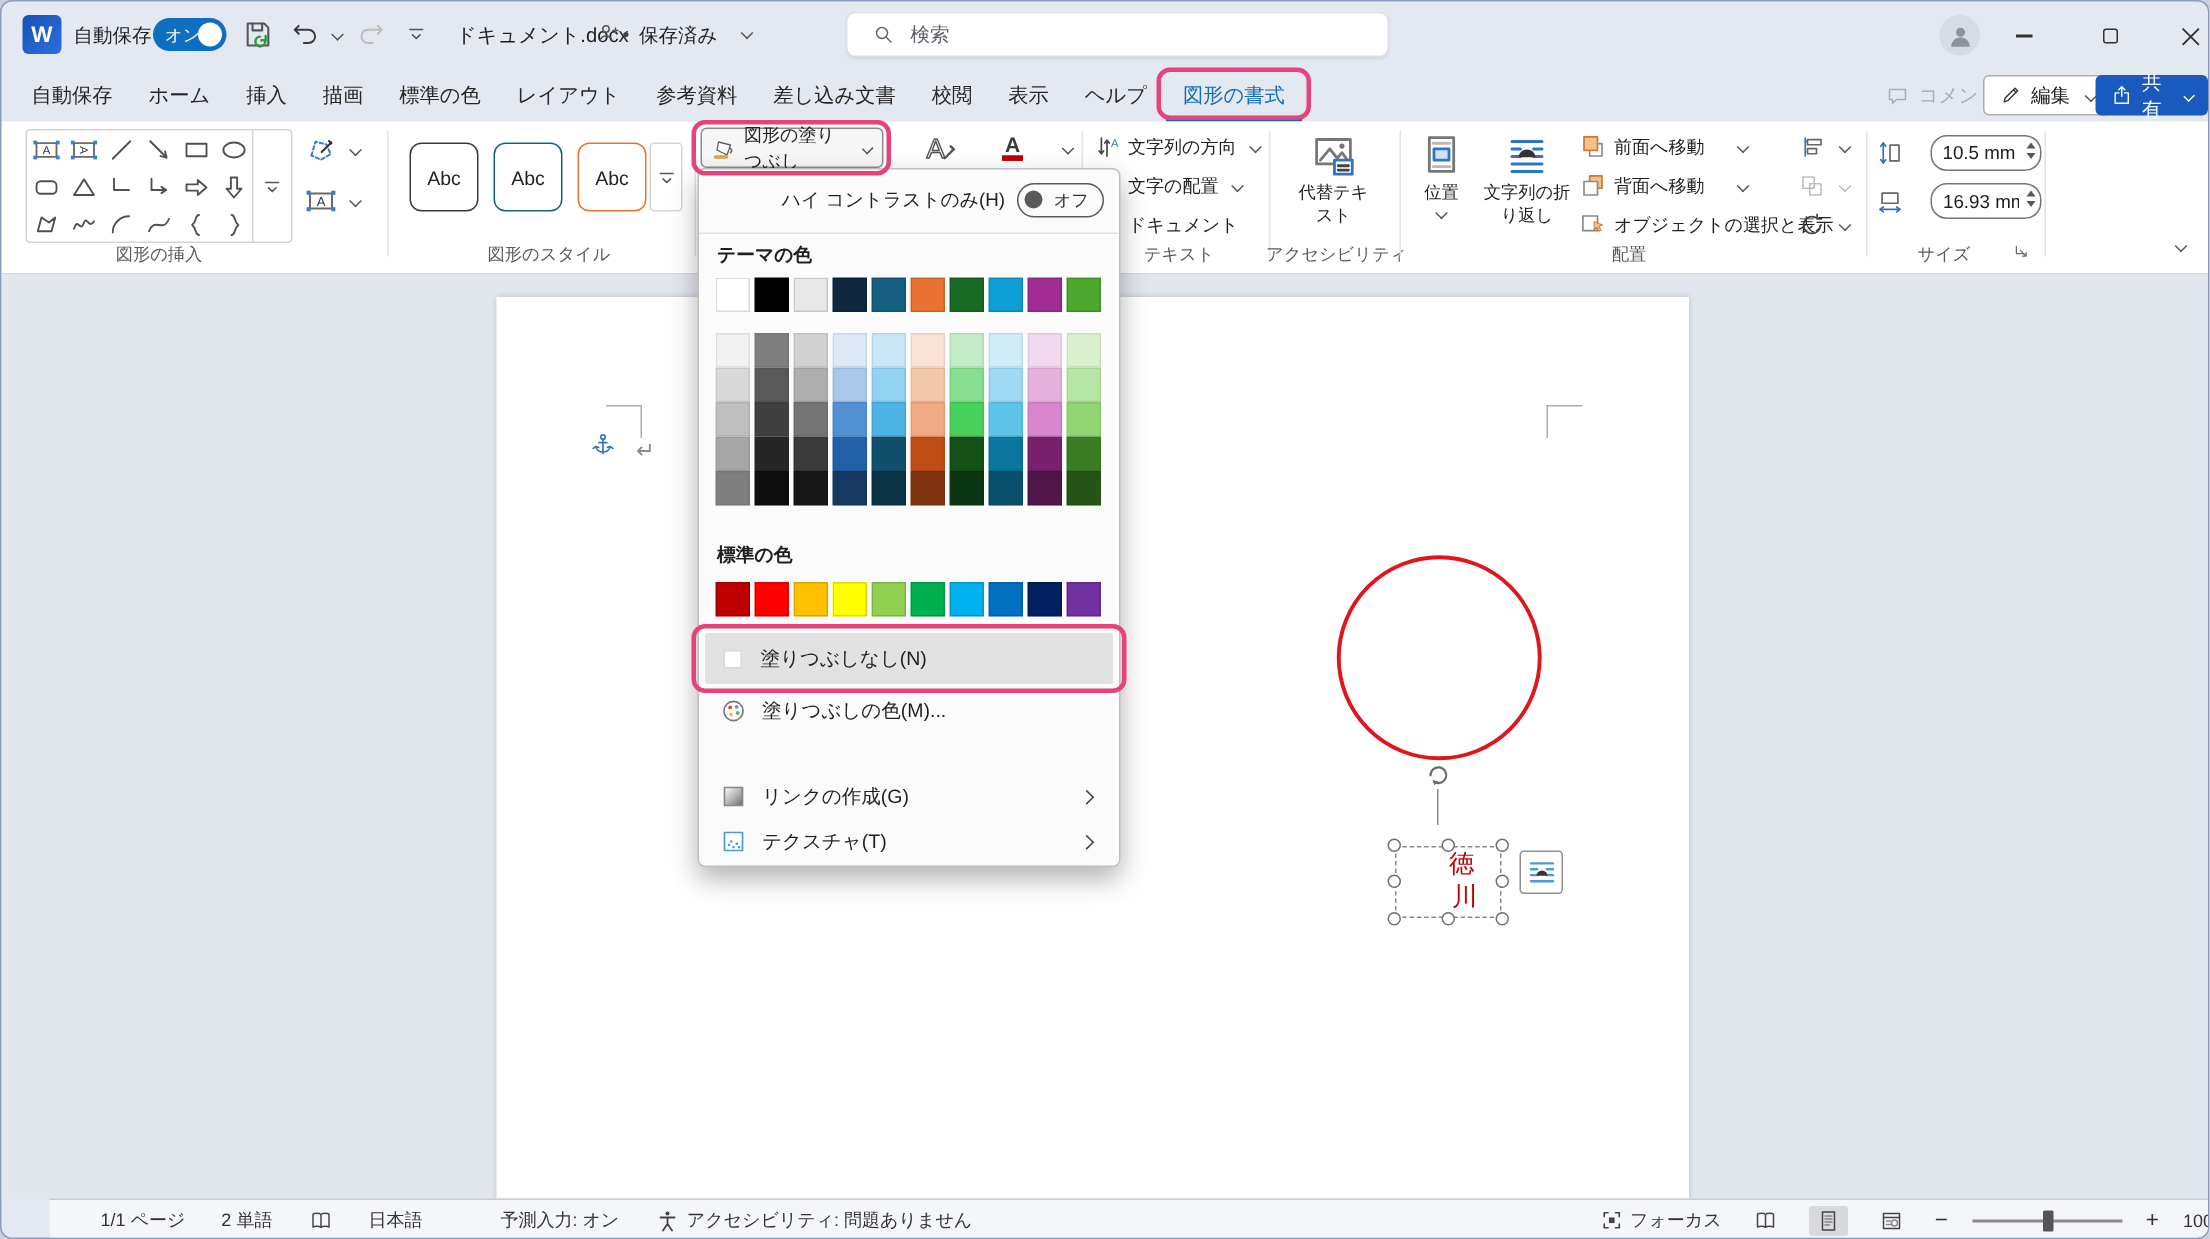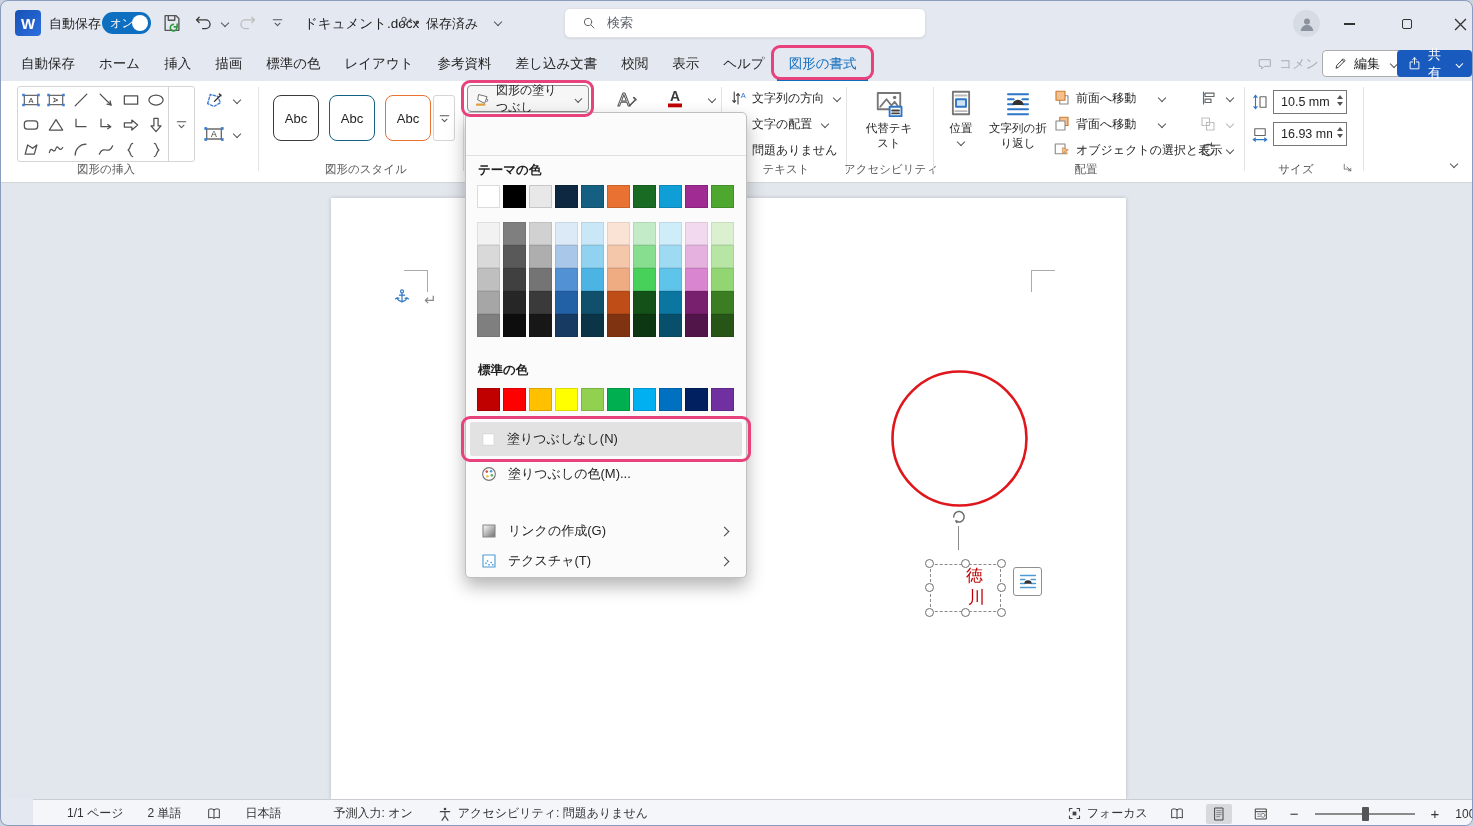--- a/index.html
+++ b/index.html
@@ -38,21 +38,21 @@
   .shape-cell{width:24px;height:24px;display:flex;align-items:center;justify-content:center;}
   #gallery-scroll{width:26px;border-left:1px solid #D5D5D5;display:flex;align-items:center;justify-content:center;}
   .stackbtn{position:absolute;display:flex;align-items:center;gap:4px;}
   .abc{position:absolute;top:14px;width:46px;height:46px;border-radius:8px;background:#fff;display:flex;align-items:center;justify-content:center;font-size:13px;font-family:"Liberation Serif",serif;color:#222;}
   #style-more{position:absolute;left:432px;top:14px;width:22px;height:46px;border:1px solid #D5D5D5;border-radius:3px;display:flex;align-items:center;justify-content:center;}
   #fill-btn{position:absolute;left:466px;top:4px;width:122px;height:27px;background:#F6F6F6;border:1px solid #8C8C8C;border-radius:4px;display:flex;align-items:center;gap:5px;padding:0 7px;font-size:12px;color:#1f1f1f;}
   #fill-btn .ring{inset:-6px -6px -6px -7px;}
   .bigbtn{position:absolute;display:flex;flex-direction:column;align-items:center;gap:3px;font-size:11.5px;color:#1f1f1f;text-align:center;}
   .rowbtn{position:absolute;display:flex;align-items:center;gap:5px;font-size:12px;color:#1f1f1f;white-space:nowrap;}
   .sizefield{position:absolute;display:flex;align-items:center;}
-  .sizefield input{width:74px;height:24px;border:1px solid #767676;border-radius:0;font-size:12.5px;padding:0 14px 0 7px;color:#1f1f1f;background:#fff;}
+  .sizefield input{width:74px;height:24px;border:1px solid #767676;border-radius:11px;font-size:12.5px;padding:0 14px 0 7px;color:#1f1f1f;background:#fff;margin-left:14px;}
   .spin{position:absolute;right:4px;display:flex;flex-direction:column;gap:3px;}
   .car-u{width:0;height:0;border-left:3.5px solid transparent;border-right:3.5px solid transparent;border-bottom:4px solid #555;}
   .car-d{width:0;height:0;border-left:3.5px solid transparent;border-right:3.5px solid transparent;border-top:4px solid #555;}
   
   #docarea{position:absolute;left:0;top:182px;width:100%;height:616px;background:#E2E6ED;overflow:hidden;}
   #page{position:absolute;left:330px;top:15px;width:795px;height:601px;background:#fff;box-shadow:0 0 4px rgba(0,0,0,.18);}
   .cropmark{position:absolute;width:24px;height:22px;}
   #crop-tl{left:73px;top:72px;border-top:1px solid #ABABAB;border-right:1px solid #ABABAB;}
   #crop-tr{left:700px;top:72px;border-top:1px solid #ABABAB;border-left:1px solid #ABABAB;}
   #selbox{position:absolute;left:599px;top:366px;width:71px;height:48px;border:1px dashed #8a8a8a;}
@@ -441,21 +441,21 @@
         </span>
       <span>文字の配置</span>
         <span class="chv"></span>
     </div>
     <div class="rowbtn" style="left:728px;top:60px">
       <span class="icon">
           <svg width="18" height="18" viewBox="0 0 24 24" fill="none" stroke="#505050" stroke-width="1.5" stroke-linecap="round" stroke-linejoin="round">
             <path d="M10 14.5 L14 10.5 M8.5 12 l-2.8 2.8 a3 3 0 0 0 4.3 4.3 L12.8 16.3 M15.5 12 l2.8 -2.8 a3 3 0 0 0 -4.3 -4.3 L11.2 7.7" stroke="#444"></path>
           </svg>
         </span>
-      <span>問題ありません</span>
+      <span>ドキュメント</span>
     </div>
     <span class="gl" style="left:735px;width:100px">テキスト</span>
     <div class="vsep" style="left:845px"></div>
 
     <div class="bigbtn" style="left:858px;top:7px;width:60px">
       <span class="icon">
           <svg width="30" height="30" viewBox="0 0 24 24" fill="none" stroke="#505050" stroke-width="1.5" stroke-linecap="round" stroke-linejoin="round">
             <rect x="3" y="4" width="18" height="13" fill="#FFF" stroke="#777"></rect>
             <circle cx="16.5" cy="7.5" r="1.4" fill="#777" stroke="none"></circle>
             <path d="M5 15 l5 -6 4 5 2.5 -3 2.8 3.8" stroke="#777"></path>
@@ -632,20 +632,27 @@
                 <path d="M4 5 h16 M4 9.3 h4.5 M15.5 9.3 h4.5 M4 13.6 h4.5 M15.5 13.6 h4.5 M4 18 h16"></path>
               </g>
               <path d="M8 14 a4 3.8 0 0 1 8 0 Z" fill="#333" stroke="none"></path>
             </svg>
           </span>
         </div>
     </div>
   </div>
 
   <div id="fillmenu">
+    <div id="hcrow">
+      <span class="lbl">ハイ コントラストのみ(H)</span>
+      <span id="hc-toggle">
+          <span class="dot"></span>
+          <span>オフ</span>
+        </span>
+    </div>
     <div id="menusep"></div>
     <span class="menulabel" style="top:49px">テーマの色</span>
     <div class="swrow" id="theme-main" style="top:72px">
         <span class="sw" style="background: rgb(255, 255, 255);"></span>
         <span class="sw" style="background: rgb(0, 0, 0);"></span>
         <span class="sw" style="background: rgb(232, 232, 232);"></span>
         <span class="sw" style="background: rgb(14, 40, 65);"></span>
         <span class="sw" style="background: rgb(21, 96, 130);"></span>
         <span class="sw" style="background: rgb(233, 113, 50);"></span>
         <span class="sw" style="background: rgb(25, 107, 36);"></span>

